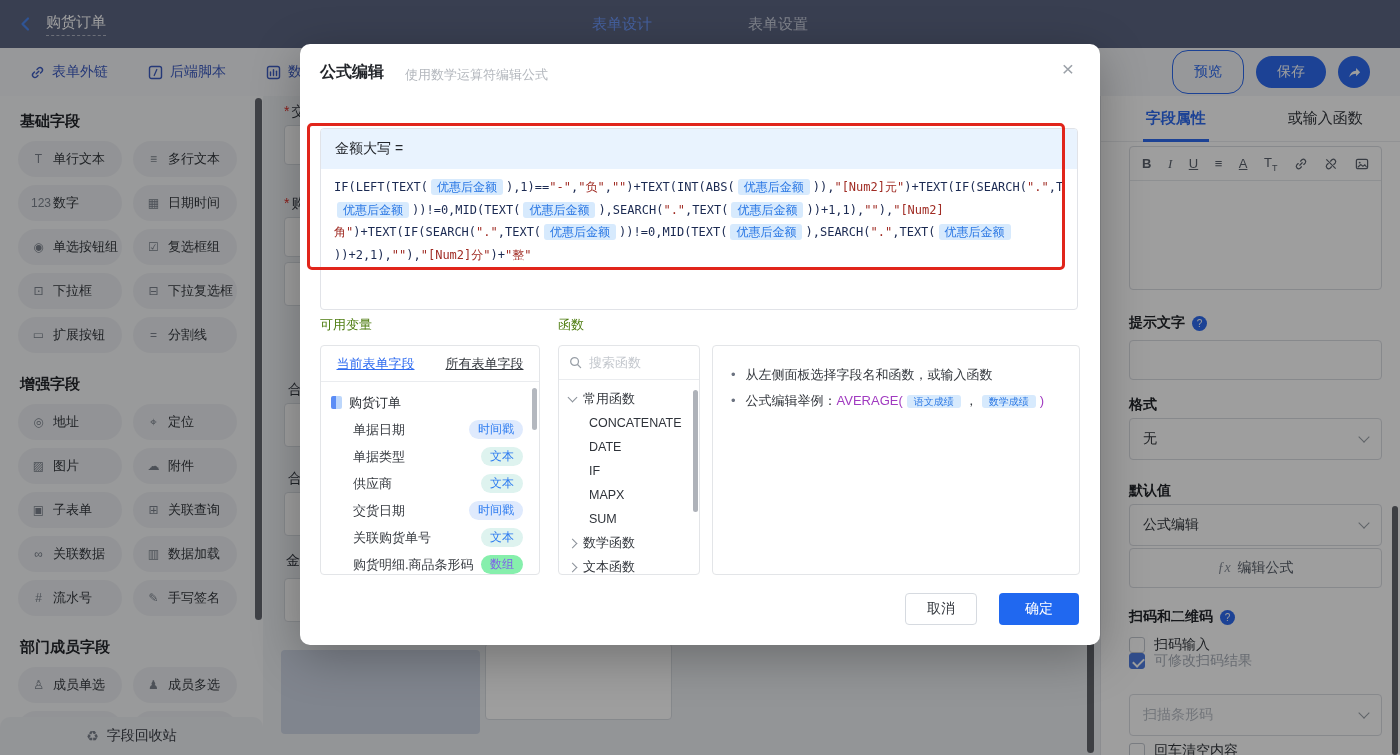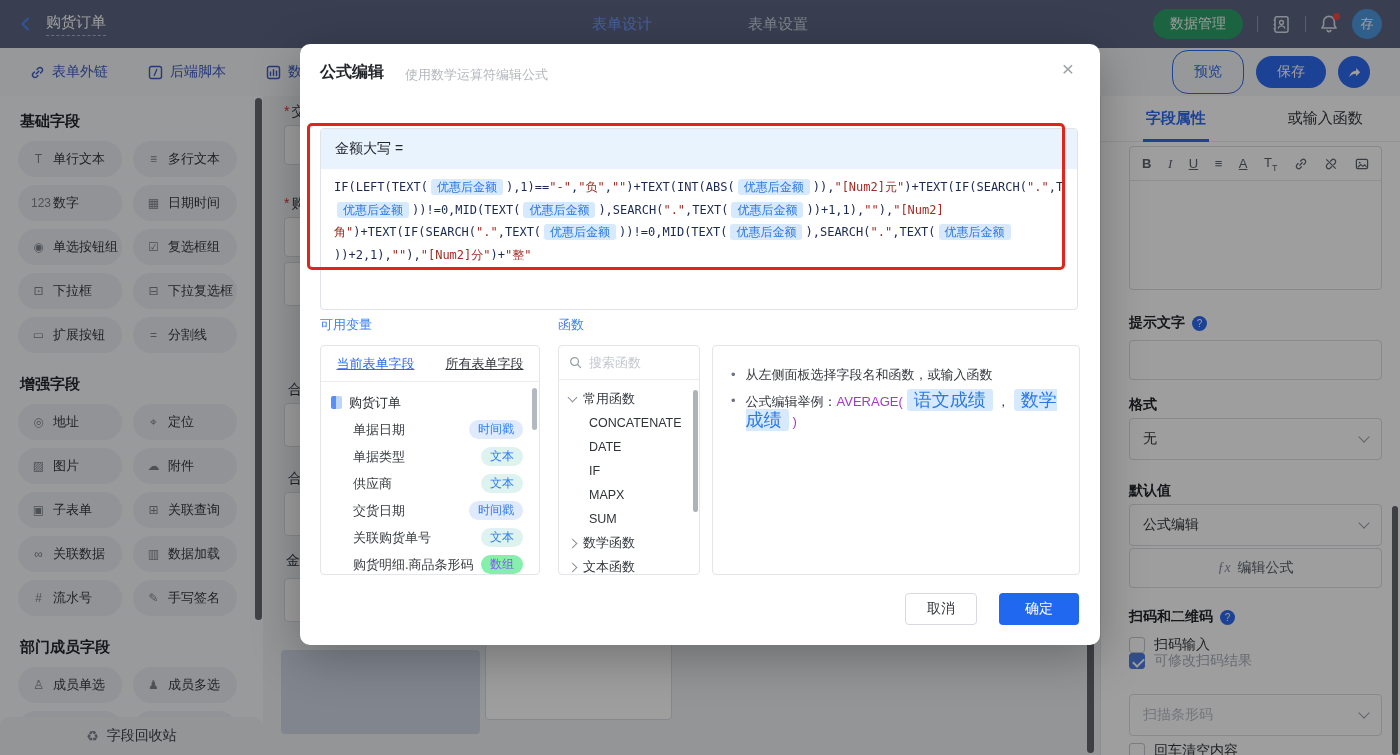--- a/index.html
+++ b/index.html
@@ -109,21 +109,21 @@
   .m-code { padding:7px 13px 0 13px; font-family:"DejaVu Sans Mono",monospace; font-size:12px;
             color:#1b2a52; }
   .code-line { height:22.5px; line-height:22.5px; white-space:nowrap; overflow:hidden; }
   .seg-s { color:#a02c24; }
   .seg-f { background:#d7eafd; color:#2b78e4; border-radius:3px; padding:1px 6px; margin:0 3px; font-size:12px;
            font-family:"Liberation Sans","DejaVu Sans",sans-serif; }
 
   .red-annot { position:absolute; left:307px; top:123px; width:758px; height:147px;
                border:3px solid #e1251b; border-radius:5px; z-index:30; pointer-events:none; }
 
-  .m-seclabel { position:absolute; top:272px; font-size:13px; color:#3b82f6; }
+  .m-seclabel { position:absolute; top:272px; font-size:13px; color:#4d7c0f; }
   .m-box { position:absolute; top:301px; height:230px; border:1px solid #e3e5e8; border-radius:4px; overflow:hidden; }
   .box-vars { left:20px; width:220px; }
   .box-funcs { left:258px; width:142px; }
   .box-tips { left:412px; width:368px; }
 
   .v-tabs { height:36px; border-bottom:1px solid #eaecef; display:flex; }
   .v-tab { flex:1; display:flex; align-items:center; justify-content:center; font-size:13px; color:#33373d;text-decoration:underline; }
   .v-tab.active { color:#2e6bf0; }
   .v-list { position:relative; padding:7px 8px 0 10px; }
   .v-root { display:flex; align-items:center; gap:7px; height:27px; font-size:13px; color:#2b2f35; }
@@ -143,21 +143,21 @@
   .fchev { width:7px; height:7px; border-right:1.5px solid #8a9099; border-bottom:1.5px solid #8a9099; flex:none; }
   .fchev.down { transform:rotate(45deg); margin-top:-3px; }
   .fchev.right { transform:rotate(-45deg); }
   .f-item { height:24px; line-height:24px; padding-left:20px; font-size:12.5px; color:#2f333a; }
   .f-scroll { position:absolute; right:1px; top:44px; width:5px; height:122px; background:#aeb2b9; border-radius:3px; }
 
   .m-tips { padding:12px 18px; }
   .tip-row { display:flex; gap:10px; font-size:13px; color:#33373d; line-height:19px; margin-top:7px; }
   .tip-dot { color:#6b7280; }
   .fn-purple { color:#a03ac0; }
-  .tip-f { background:#d7eafd; color:#2b78e4; border-radius:3px; padding:1px 7px; margin:0 4px; font-size:18px; }
+  .tip-f { background:#d7eafd; color:#2b78e4; border-radius:3px; padding:1px 7px; margin:0 4px; font-size:10px; }
 
   .m-cancel { position:absolute; left:605px; top:549px; width:72px; height:32px; border:1px solid #d6dae0;
               border-radius:4px; background:#fff; color:#33373d; font-size:14px; display:flex;
               align-items:center; justify-content:center; }
   .m-confirm { position:absolute; left:699px; top:549px; width:80px; height:32px; border-radius:4px;
                background:#2068f0; color:#fff; font-size:14px; display:flex; align-items:center; justify-content:center; }
 
   svg { display:block; }
 </style>
 </head>
@@ -168,43 +168,20 @@
   <div class="topbar">
     <span class="tb-back">
       <svg width="16" height="16" viewBox="0 0 16 16">
           <polyline points="10,2.5 4.5,8 10,13.5" fill="none" stroke="#4c88f0" stroke-width="2.2" stroke-linecap="round" stroke-linejoin="round"></polyline>
         </svg>
     </span>
     <span class="tb-title">购货订单</span>
     <div class="tb-tabs">
       <span class="tb-tab active">表单设计</span>
       <span class="tb-tab">表单设置</span>
-    </div>
-    <div class="tb-right">
-      <span class="btn-green">数据管理</span>
-      <span class="tb-div"></span>
-      <span class="tb-ic">
-        <svg width="19" height="19" viewBox="0 0 19 19">
-            <rect x="3" y="1.8" width="13" height="15.4" rx="2" fill="none" stroke="#dfe3ec" stroke-width="1.5"></rect>
-            <line x1="3" y1="5.2" x2="1.6" y2="5.2" stroke="#dfe3ec" stroke-width="1.5"></line>
-            <line x1="3" y1="9.5" x2="1.6" y2="9.5" stroke="#dfe3ec" stroke-width="1.5"></line>
-            <line x1="3" y1="13.8" x2="1.6" y2="13.8" stroke="#dfe3ec" stroke-width="1.5"></line>
-            <circle cx="9.5" cy="7.5" r="2" fill="none" stroke="#dfe3ec" stroke-width="1.3"></circle>
-            <path d="M6 13.5c.7-1.8 2-2.6 3.5-2.6s2.8.8 3.5 2.6" fill="none" stroke="#dfe3ec" stroke-width="1.3"></path>
-          </svg>
-      </span>
-      <span class="tb-div"></span>
-      <span class="tb-ic">
-        <svg width="18" height="18" viewBox="0 0 16 16">
-            <path d="M8 1.2a4.8 4.8 0 0 0-4.8 4.8v3L1.7 11.6h12.6L12.8 9V6A4.8 4.8 0 0 0 8 1.2z" fill="none" stroke="#dfe3ec" stroke-width="1.4" stroke-linejoin="round"></path>
-            <path d="M6.4 13.2a1.6 1.6 0 0 0 3.2 0" fill="none" stroke="#dfe3ec" stroke-width="1.4"></path>
-          </svg>
-        <span class="bell-dot"></span>
-      </span>
-      <span class="avatar">存</span>
     </div>
   </div>
 
   <div class="subbar">
     <span class="sub-item">
       <svg width="15" height="15" viewBox="0 0 15 15">
           <path d="M6.2 8.8 8.8 6.2M4.5 7 3 8.5a2.5 2.5 0 0 0 3.5 3.5L8 10.5M10.5 8 12 6.5A2.5 2.5 0 0 0 8.5 3L7 4.5" fill="none" stroke="#3d5cc2" stroke-width="1.4" stroke-linecap="round"></path>
         </svg>
       <span>表单外链</span>
     </span>

